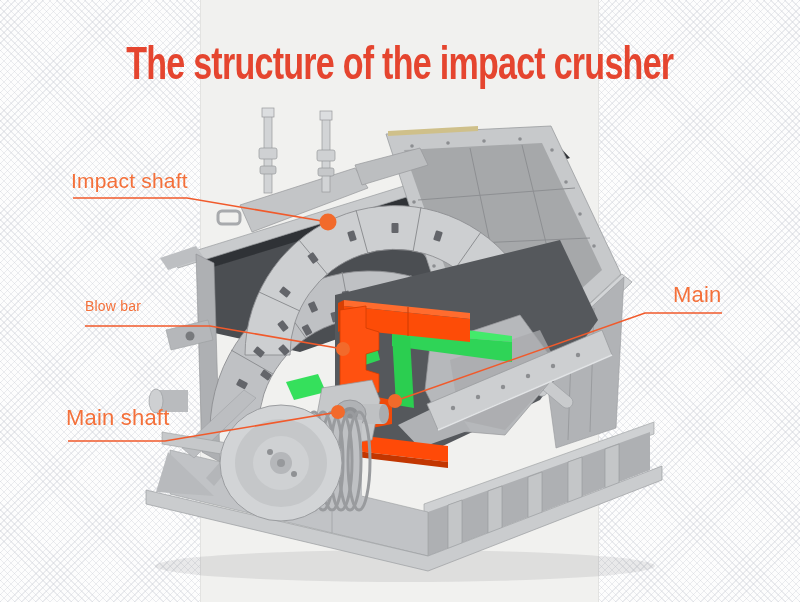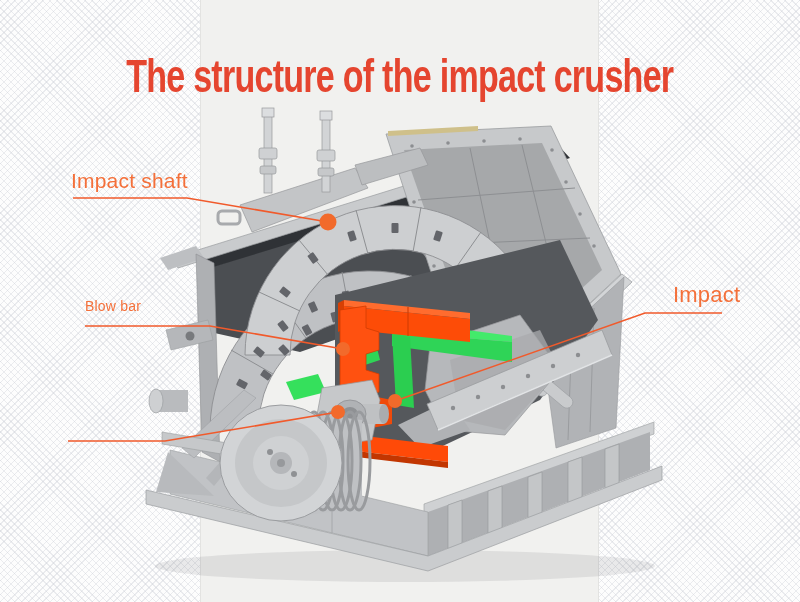--- a/index.html
+++ b/index.html
@@ -10,21 +10,21 @@
       repeating-linear-gradient(45deg, rgba(203,206,214,.38) 0 1px, transparent 1px 5px),
       repeating-linear-gradient(-45deg, rgba(203,206,214,.38) 0 1px, transparent 1px 5px),
       #fdfdfd;
   }
   .center-panel{
     position:absolute;left:200px;top:0;width:397px;height:602px;
     background:#f1f1ef;border-left:1px solid #e3e3e1;border-right:1px solid #e3e3e1;
   }
   .title{
     position:absolute;top:40px;left:0;width:800px;text-align:center;
-    color:#e5452f;font-weight:bold;font-size:46px;line-height:1;white-space:nowrap;margin-top:13px;
+    color:#e5452f;font-weight:bold;font-size:46px;line-height:1;white-space:nowrap;
   }
   .title span{display:inline-block;transform:scaleX(.74);transform-origin:center;letter-spacing:-1px;}
   .callout{
     position:absolute;color:#f4703a;font-size:21px;line-height:1.1;white-space:nowrap;
     letter-spacing:.2px;
   }
   #lbl-impact{left:71px;top:169px;}
   #lbl-blow{left:85px;top:299px;font-size:14px;}
   #lbl-main{left:66px;top:406px;font-size:22px;}
   #lbl-rotor{left:673px;top:283px;font-size:22px;}
@@ -253,14 +253,15 @@
     <g fill="#f26a2b">
       <circle cx="328" cy="222" r="8.5"></circle>
       <circle cx="343" cy="349" r="7"></circle>
       <circle cx="338" cy="412" r="7"></circle>
       <circle cx="395" cy="401" r="7"></circle>
     </g>
   </svg>
 
   <div class="callout" id="lbl-impact">Impact shaft</div>
   <div class="callout" id="lbl-blow">Blow bar</div>
-  <div class="callout" id="lbl-rotor">Impact</div>
+  <div class="callout" id="lbl-main">Main shaft</div>
+  <div class="callout" id="lbl-rotor">Main</div>
 </div>
 
 </body></html>

